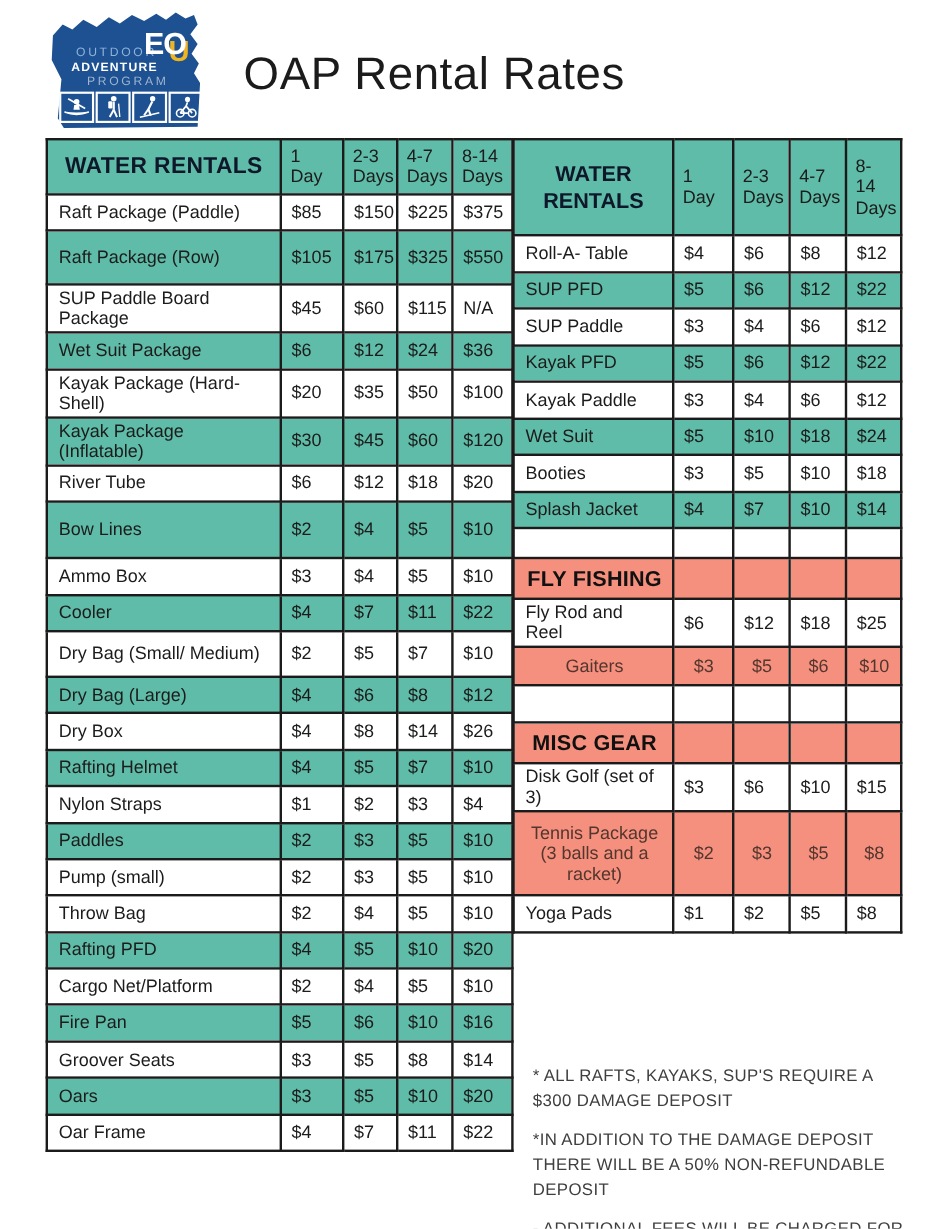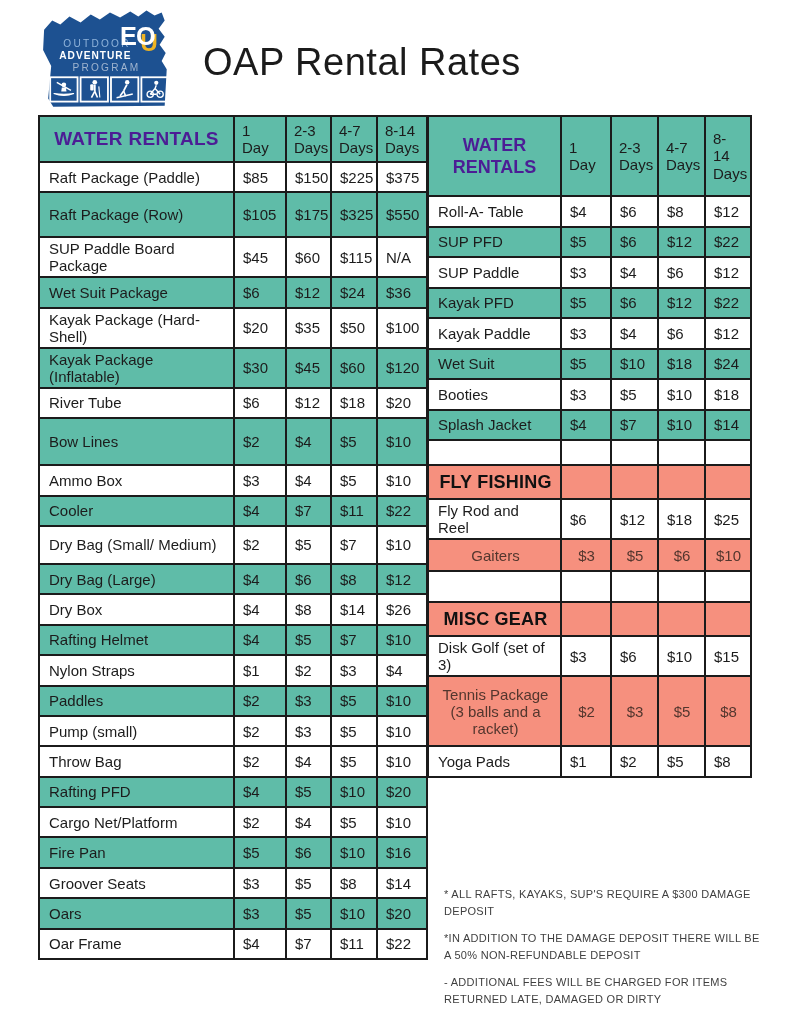--- a/index.html
+++ b/index.html
@@ -17,33 +17,33 @@
   
   table{border-collapse:collapse;table-layout:fixed;position:absolute;}
   td,th{border:2px solid #1b1b1b;font-size:15px;font-weight:400;
         padding:2px 7px;text-align:left;vertical-align:middle;overflow:hidden;}
   .left-table{left:38px;top:115px;width:388px;}
   .right-table{left:427px;top:115px;width:323px;}
   .teal{background:#5fbca8;}
   .salmon{background:#f6907e;}
   .salmon td{color:#53362e;text-align:center;}
   tr.section td{color:#111;}
-  .title-cell{font-weight:700;text-align:center;color:#4c1d95;}
+  .title-cell{font-weight:700;text-align:center;color:#0f172a;}
   .left-table .title-cell{font-size:19px;letter-spacing:.3px;}
   .right-table .title-cell{font-size:18px;line-height:1.25;}
   .col-head{line-height:1.15;color:#1c1c1c;}
   .section-title{font-weight:700;font-size:18px;text-align:center;letter-spacing:.2px;}
   .left-table thead tr{height:46px;}
   .right-table thead tr{height:80px;}
   .item{padding-left:9px;}
   .price{padding-left:8px;}
   
   .footnotes{position:absolute;left:444px;top:886px;width:318px;}
   .footnotes p{
-    margin:0 0 11px 0;font-size:11px;line-height:1.5;color:#3f3f3f;
+    margin:0 0 11px 0;font-size:14px;line-height:1.5;color:#3f3f3f;
     letter-spacing:.3px;font-weight:400;
   }
 </style>
 </head>
 <body>
 
 <div class="logo">
   <svg viewBox="0 0 150 102" width="152" height="104">
     <path d="M 8,24 L 16,15 L 24,19 L 33,11 L 44,17 L 54,9 L 63,14 L 73,7 L 83,12 L 93,6
          L 101,11 L 109,5 L 117,10 L 124,7 L 127,15 L 121,23 L 127,31 L 122,39

